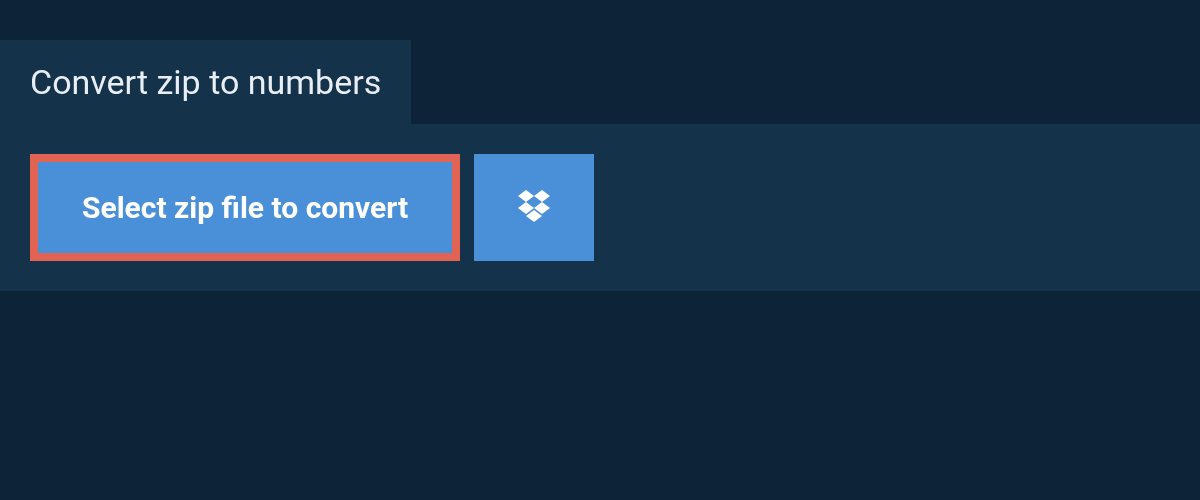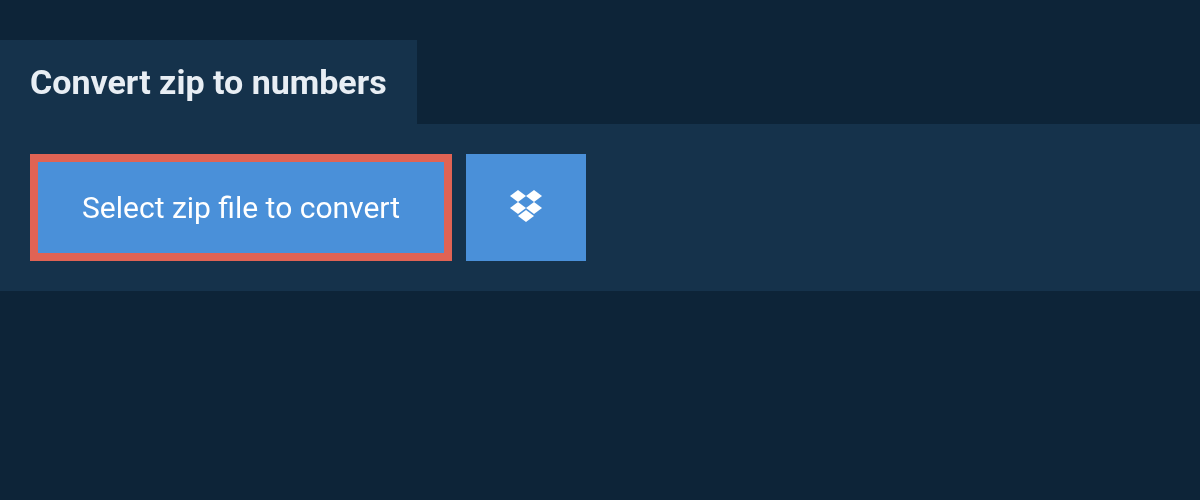--- a/index.html
+++ b/index.html
@@ -13,37 +13,37 @@
       background: #0d2438;
       font-family: -apple-system, BlinkMacSystemFont, "Segoe UI", Roboto, Helvetica, Arial, sans-serif;
       overflow: hidden;
     }
     .header-tab {
       background: #15324b;
       display: inline-block;
       padding: 22px 30px;
       color: #e8eef4;
       font-size: 34px;
-      font-weight: 700;
+      font-weight: 400;
       margin-top: 40px;
     }
     .action-panel {
       background: #15324b;
       padding: 30px;
       display: flex;
       gap: 14px;
       align-items: stretch;
       margin-top: 0;
     }
     .select-button {
       background: #4a90d9;
       border: 8px solid #e06354;
       color: #ffffff;
       font-size: 30px;
-      font-weight: 400;
+      font-weight: 700;
       padding: 28px 44px;
       cursor: pointer;
       display: flex;
       align-items: center;
       justify-content: center;
       white-space: nowrap;
     }
     .dropbox-button {
       background: #4a90d9;
       width: 120px;

